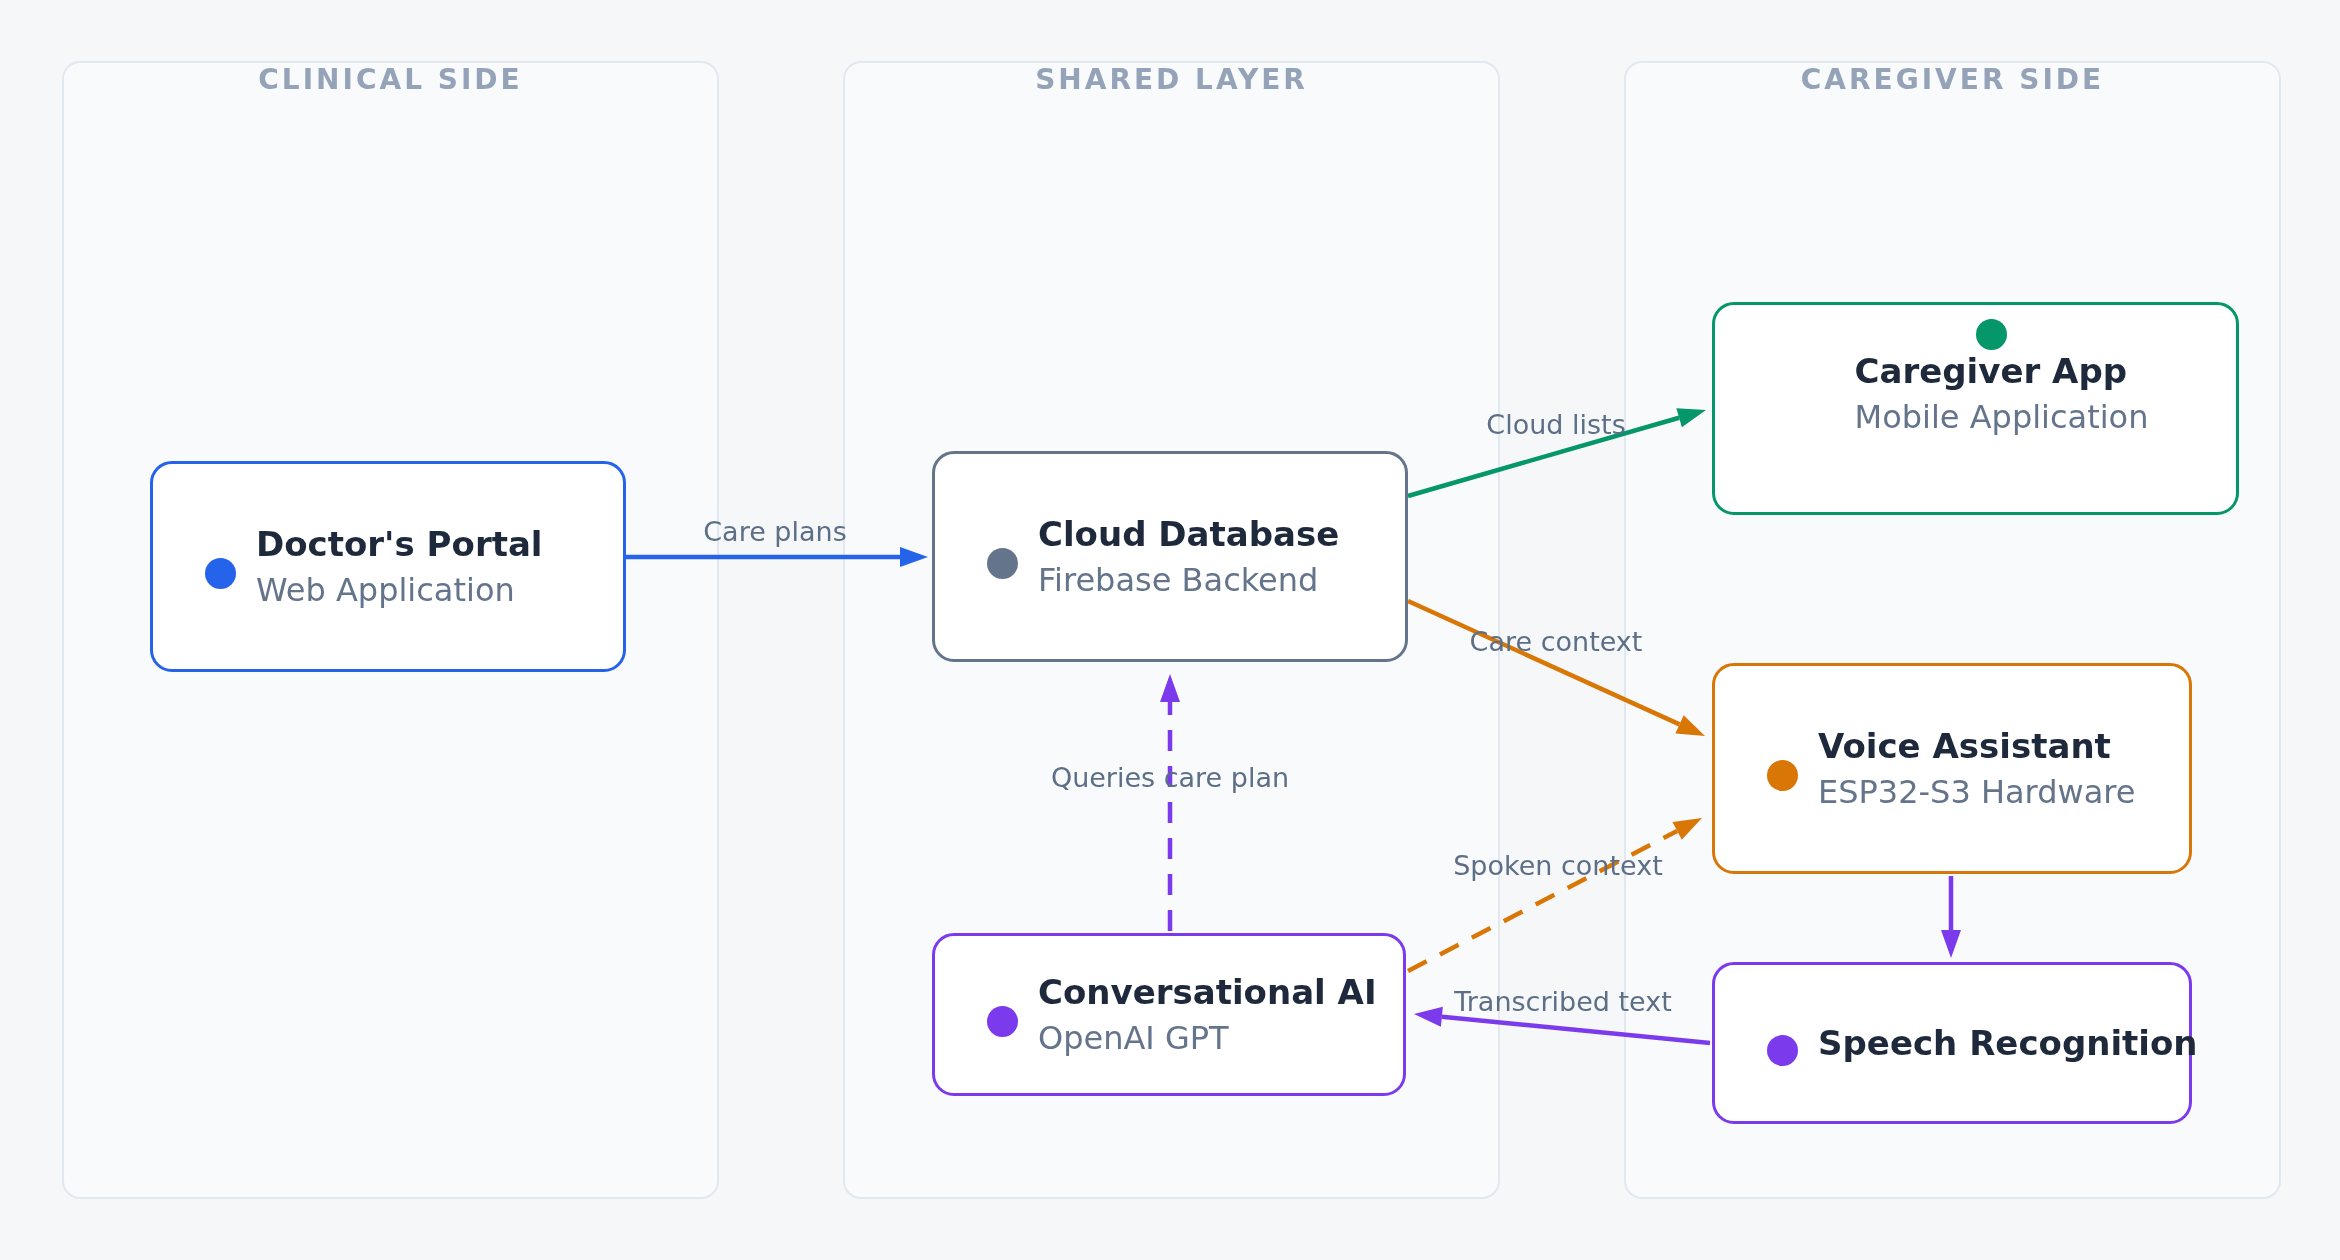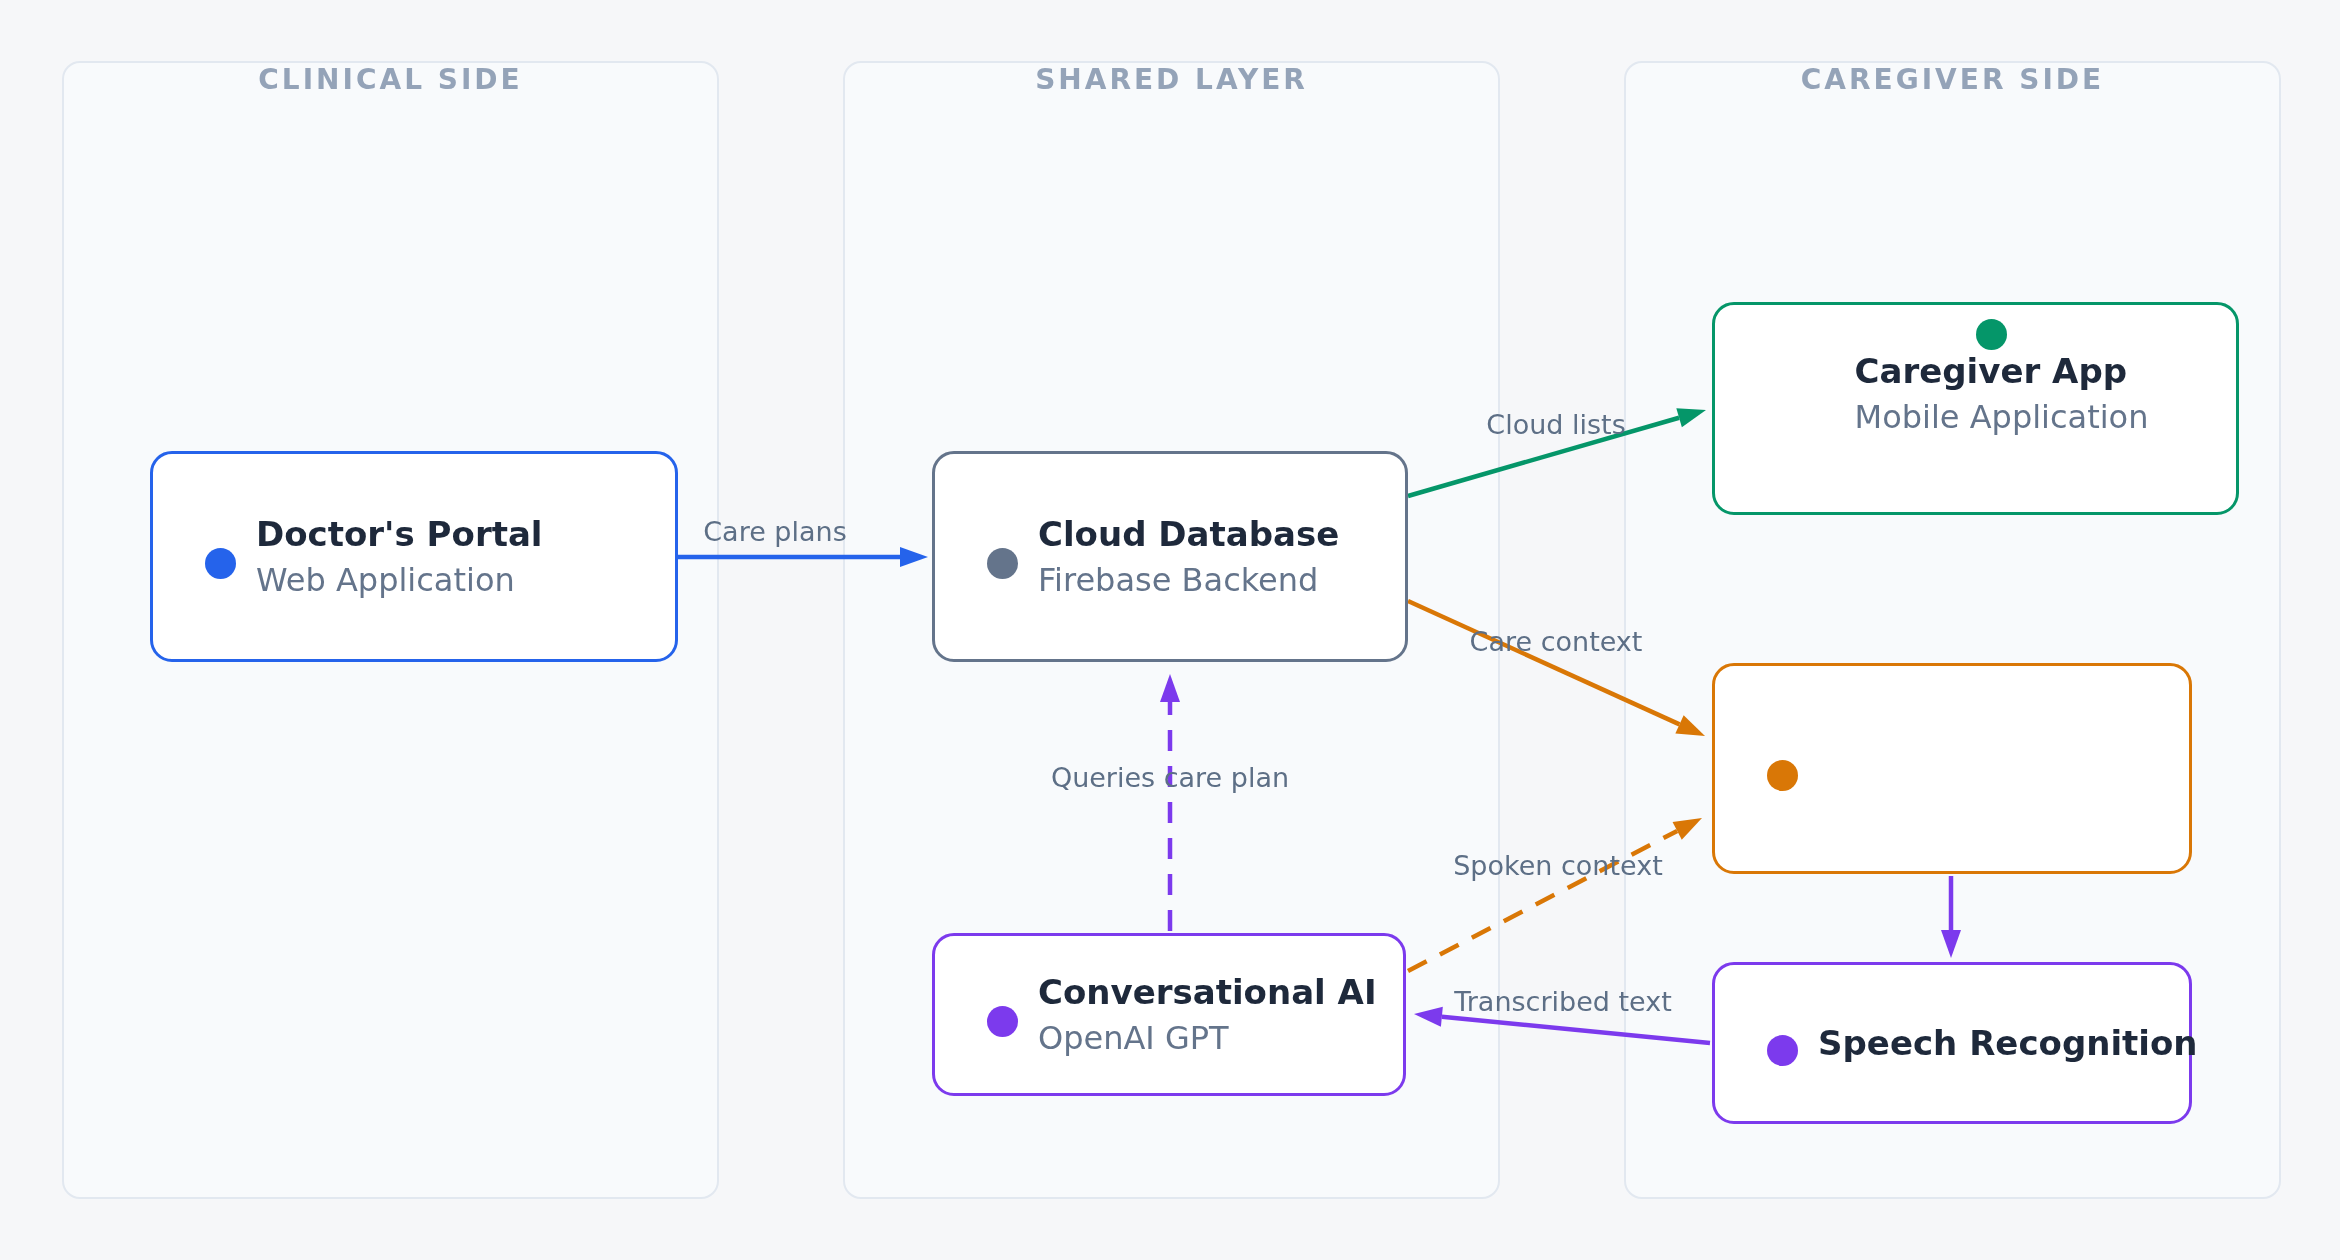--- a/index.html
+++ b/index.html
@@ -66,21 +66,21 @@
     <polygon points="1170,674 1180,702 1160,702" fill="#7c3aed"></polygon>
     <line x1="1408" y1="971" x2="1677.1620805021523" y2="830.9258560652065" stroke="#d97706" stroke-width="4.5" stroke-dasharray="21 15"></line>
     <polygon points="1702,818 1681.7784576682975,839.7965416001522 1672.5457033360071,822.0551705302609" fill="#d97706"></polygon>
     <line x1="1710" y1="1043" x2="1441.8665778966981" y2="1016.7301714831225" stroke="#7c3aed" stroke-width="4.5"></line>
     <polygon points="1414,1014 1442.8416391406704,1006.7778222343018 1440.8915166527258,1026.6825207319432" fill="#7c3aed"></polygon>
     <line x1="1951" y1="876" x2="1951" y2="930" stroke="#7c3aed" stroke-width="4.5"></line>
     <polygon points="1951,958 1941,930 1961,930" fill="#7c3aed"></polygon>
   </svg>
 
 <div id="nodes">
-    <div class="node" style="left: 150px; top: 451px; width: 528px; height: 211px; border-color: rgb(37, 99, 235);">
+    <div class="node" style="left: 150px; top: 461px; width: 476px; height: 211px; border-color: rgb(37, 99, 235);">
     <span class="node-dot" style="background: rgb(37, 99, 235);"></span>
     <span class="node-text">
       <span class="node-title">Doctor's Portal</span>
       <span class="node-subtitle">Web Application</span>
     </span>
   </div>
     <div class="node" style="left: 932px; top: 451px; width: 476px; height: 211px; border-color: rgb(100, 116, 139);">
     <span class="node-dot" style="background: rgb(100, 116, 139);"></span>
     <span class="node-text">
       <span class="node-title">Cloud Database</span>
@@ -89,20 +89,24 @@
   </div>
     <div class="node" style="left: 1712px; top: 302px; width: 527px; height: 213px; border-color: rgb(5, 150, 105); flex-direction: column;">
     <span class="node-dot" style="background: rgb(5, 150, 105);"></span>
     <span class="node-text">
       <span class="node-title">Caregiver App</span>
       <span class="node-subtitle">Mobile Application</span>
     </span>
   </div>
     <div class="node" style="left: 1712px; top: 663px; width: 480px; height: 211px; border-color: rgb(217, 119, 6);">
     <span class="node-dot" style="background: rgb(217, 119, 6);"></span>
+    <span class="node-text">
+      <span class="node-title">Voice Assistant</span>
+      <span class="node-subtitle">ESP32-S3 Hardware</span>
+    </span>
   </div>
     <div class="node" style="left: 932px; top: 933px; width: 474px; height: 163px; border-color: rgb(124, 58, 237);">
     <span class="node-dot" style="background: rgb(124, 58, 237);"></span>
     <span class="node-text">
       <span class="node-title">Conversational AI</span>
       <span class="node-subtitle">OpenAI GPT</span>
     </span>
   </div>
     <div class="node" style="left: 1712px; top: 962px; width: 480px; height: 162px; border-color: rgb(124, 58, 237); text-align: center;">
     <span class="node-dot" style="background: rgb(124, 58, 237);"></span>

